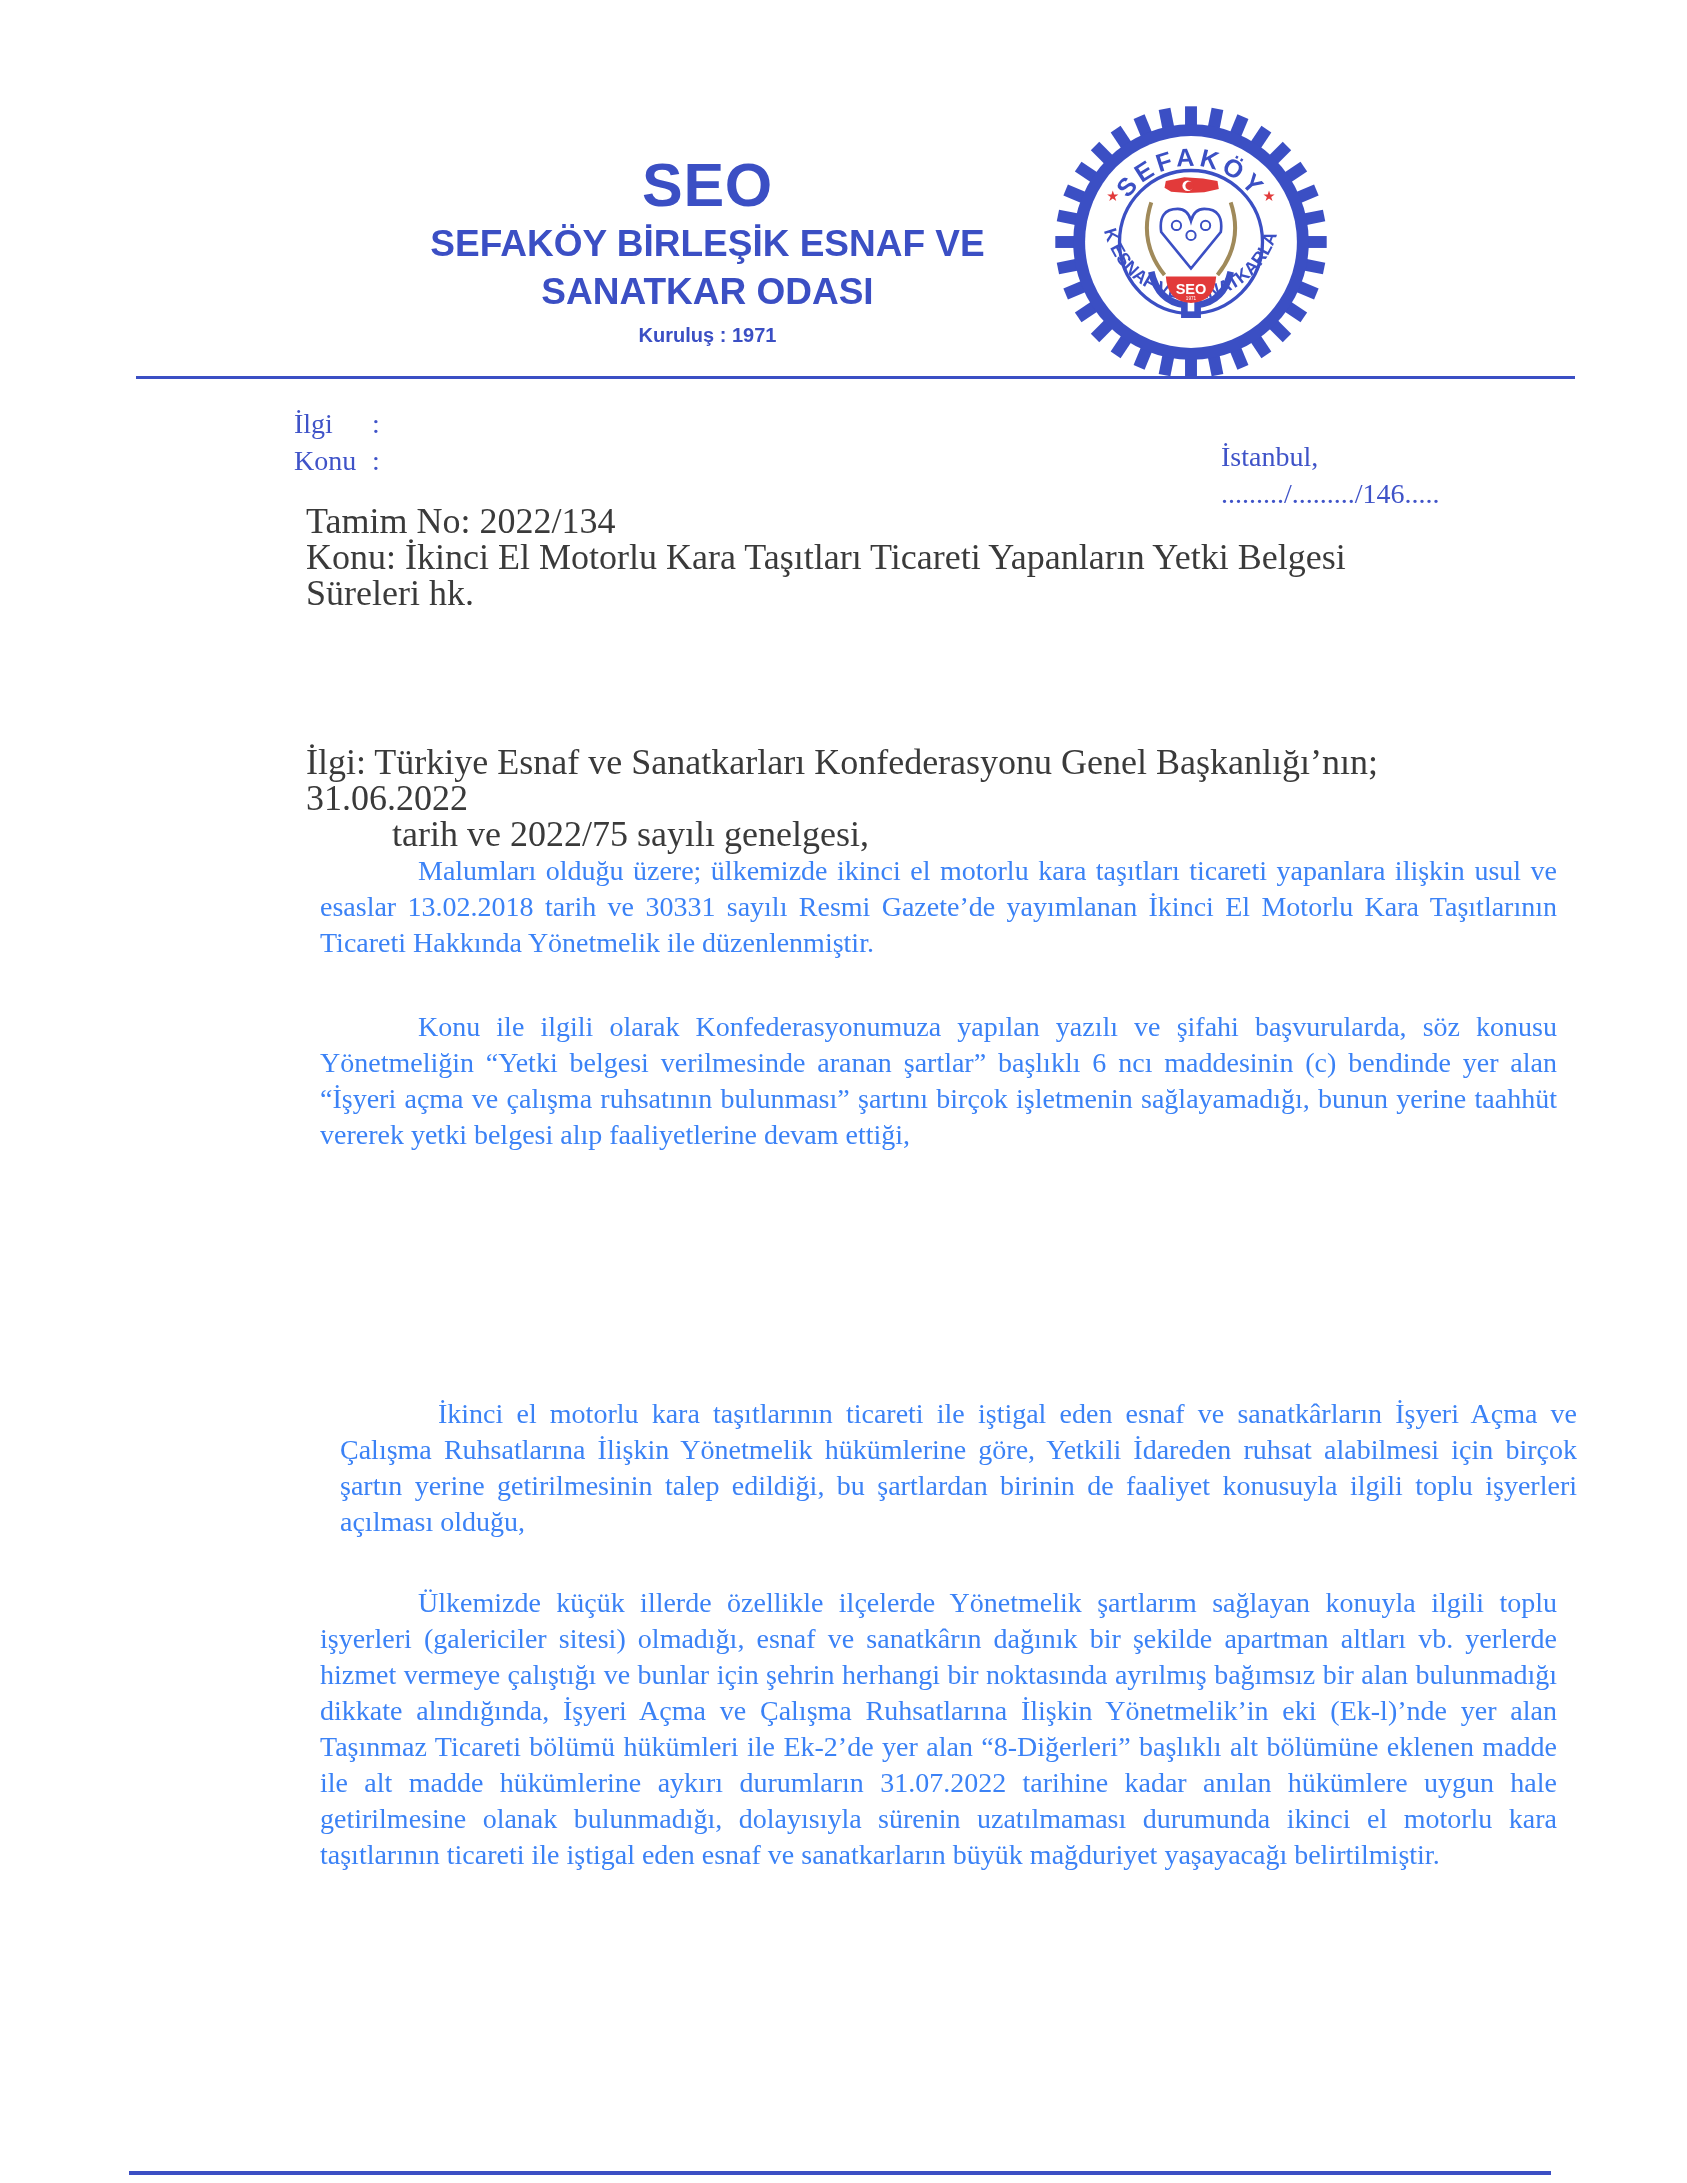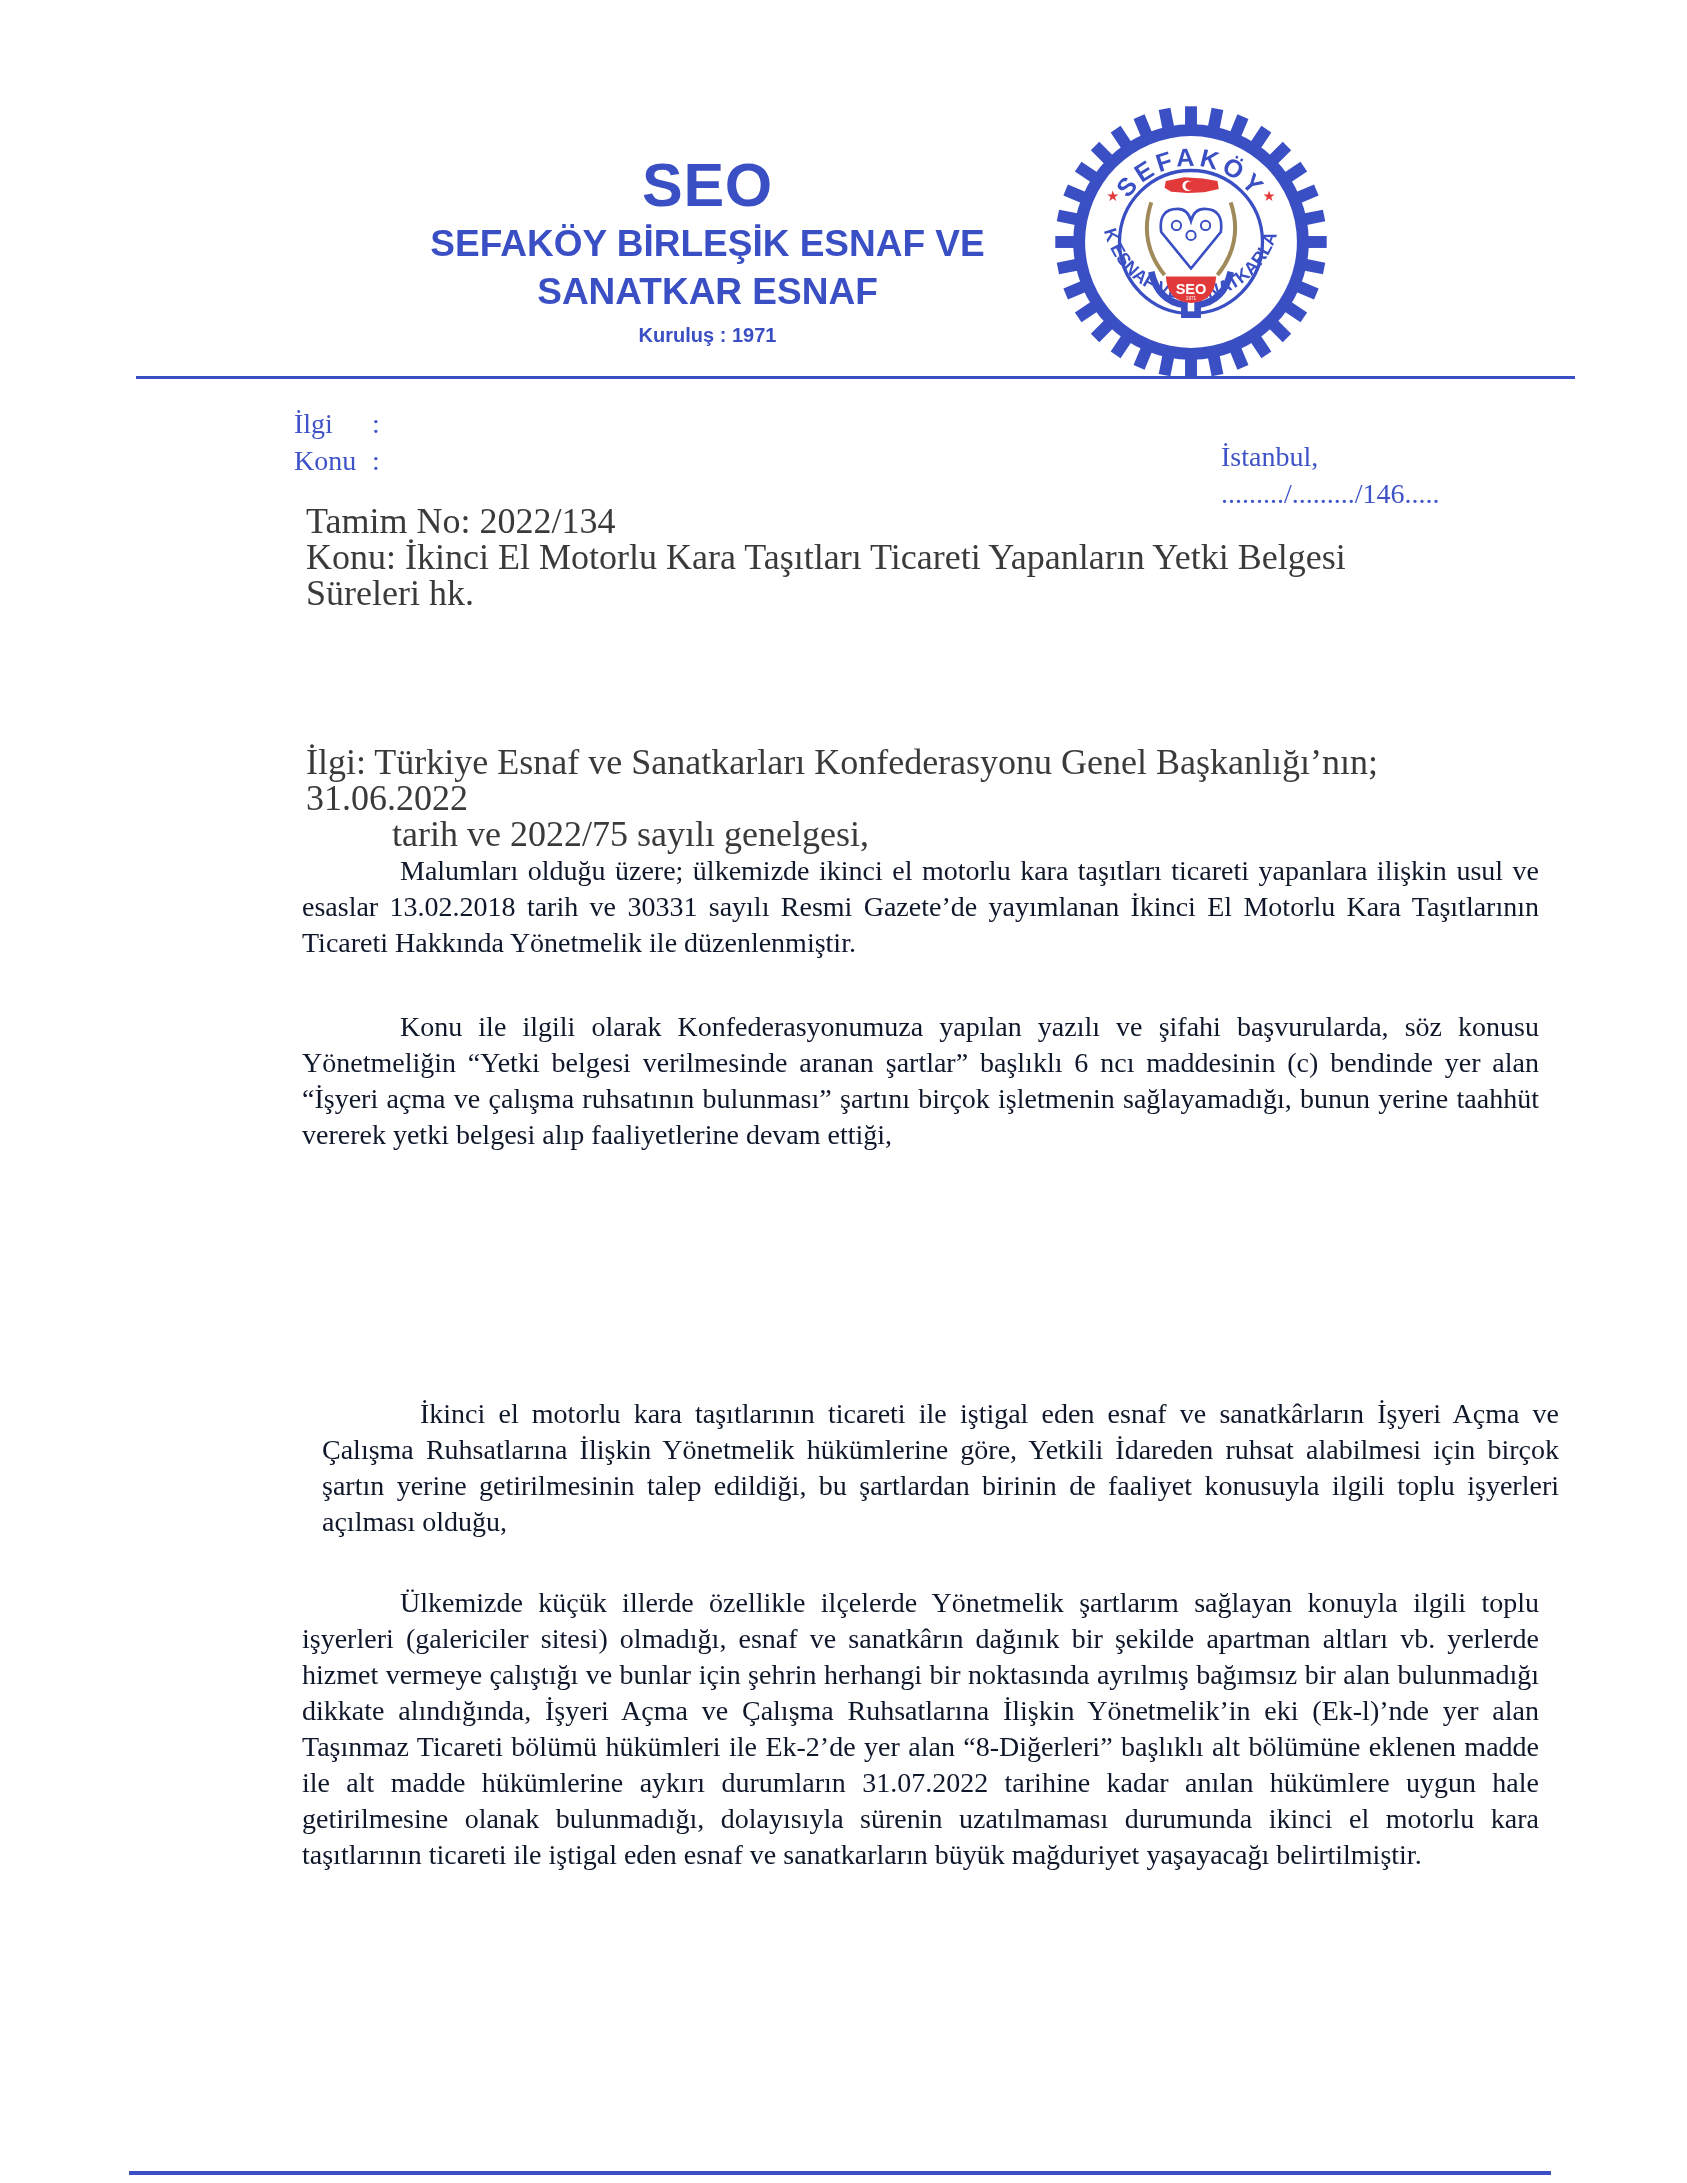--- a/index.html
+++ b/index.html
@@ -25,37 +25,37 @@
   .meta .label { display: inline-block; width: 78px; }
   .meta-konu .label { width: 78px; }
   .meta-date { left: 1221px; top: 438px; }
 
   
   .doc { position: absolute; font-family: "Liberation Serif", serif; color: #3a3a3a; font-size: 36px; line-height: 36px; }
   .circ { left: 306px; top: 503px; }
   .ref { left: 306px; top: 744px; width: 1138px; }
   .ref .cont { padding-left: 86px; }
 
-  .para { position: absolute; left: 302px; width: 1237px; font-family: "Liberation Serif", serif; color: #0f172a;
+  .para { position: absolute; left: 320px; width: 1237px; font-family: "Liberation Serif", serif; color: #3b82f6;
           font-size: 28px; line-height: 36px; text-align: justify; text-indent: 98px; margin: 0; }
   .p1 { top: 853px; }
   .p2 { top: 1009px; }
   .p3 { top: 1237px; }
   .p4 { top: 1396px; margin-left: 20px; }
   .p5 { top: 1585px; }
 </style>
 </head>
 <body>
 
 <div class="page">
 
   <div class="lh-text">
     <div class="lh-seo">SEO</div>
     <div class="lh-name">SEFAKÖY BİRLEŞİK ESNAF VE</div>
-    <div class="lh-name">SANATKAR ESNAF</div>
+    <div class="lh-name">SANATKAR ODASI</div>
     <div class="lh-founded">Kuruluş : 1971</div>
   </div>
 
   <div class="logo">
     <svg width="278" height="278" viewBox="0 0 420 420">
       <defs>
         <path id="arcTop" d="M 95 210 A 115 115 0 0 1 325 210"></path>
         <path id="arcBottom" d="M 78 190 A 135 135 0 0 0 342 190"></path>
       </defs>
       <g id="gear-teeth">

